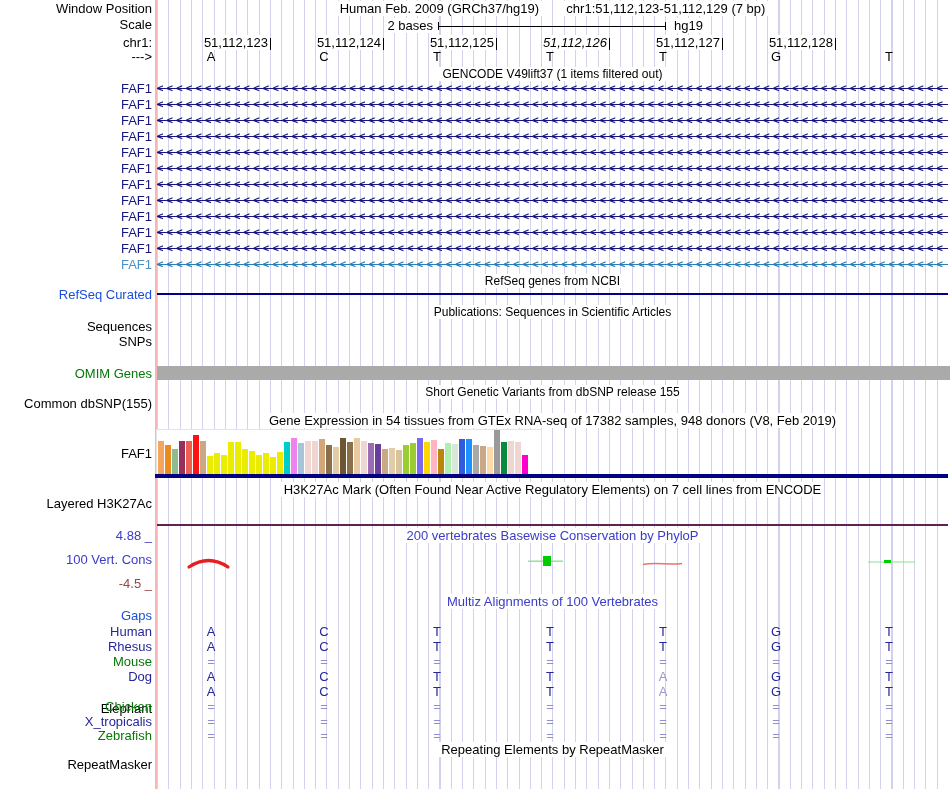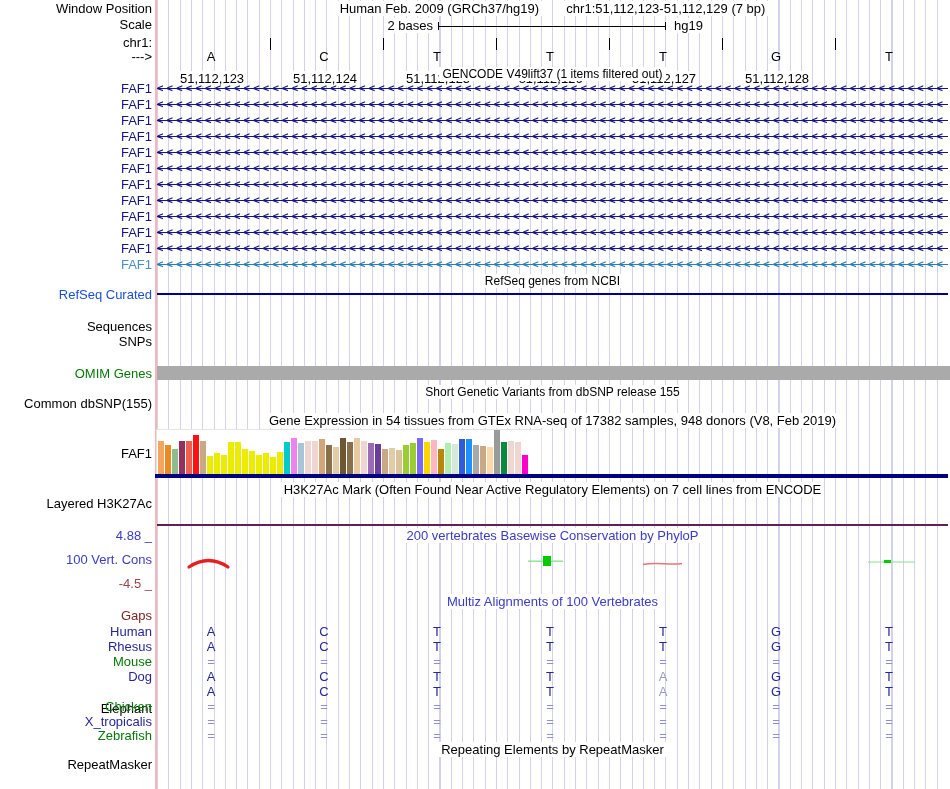--- a/index.html
+++ b/index.html
@@ -14,21 +14,21 @@
   .ttl-row span{background:#fff;padding:0 3px;}
   .sm{font-size:12px;}
   .green{color:#067806;}
   .blue{color:#3B3BC8;}
   .maroon-txt{color:#9B4444;}
   .hline{position:absolute;left:157px;width:791px;}
   .gene-row{position:absolute;left:157px;width:791px;height:16px;overflow:hidden;}
   .gene-arrows{position:absolute;left:0;top:0;width:100%;line-height:16px;font-size:11px;
                letter-spacing:3.2px;white-space:nowrap;font-weight:bold;}
   .gene-line{position:absolute;left:0;top:8px;width:100%;height:1px;}
-  .coord-num{position:absolute;width:90px;background:transparent;line-height:13px;margin-top:36px;}
+  .coord-num{position:absolute;text-align:right;width:90px;background:transparent;line-height:13px;}
   .coord-num b{font-weight:normal;background:#fff;padding:0 1px;}
   .tick{position:absolute;width:1px;height:12px;background:#000;}
   .base{position:absolute;transform:translateX(-50%);line-height:13px;}
   .aln{position:absolute;transform:translateX(-50%);line-height:13px;}
   #gtex-box{position:absolute;left:156px;top:429px;width:384px;height:45px;background:#fff;
             border:1px solid #E4E4E4;border-bottom:none;}
   .gtex-bar{position:absolute;bottom:0;width:6px;}
   #scale-line{position:absolute;top:26px;height:1px;background:#000;}
   .scale-tick{position:absolute;top:22px;width:1px;height:8px;background:#000;}
   svg.marks{position:absolute;left:0;top:0;pointer-events:none;}
@@ -146,20 +146,21 @@
       <div class="gene-row" style="top: 256px;">
         <div class="gene-line" style="background: rgb(43, 127, 180);"></div>
         <div class="gene-arrows" style="color: rgb(43, 127, 180);">&lt;&lt;&lt;&lt;&lt;&lt;&lt;&lt;&lt;&lt;&lt;&lt;&lt;&lt;&lt;&lt;&lt;&lt;&lt;&lt;&lt;&lt;&lt;&lt;&lt;&lt;&lt;&lt;&lt;&lt;&lt;&lt;&lt;&lt;&lt;&lt;&lt;&lt;&lt;&lt;&lt;&lt;&lt;&lt;&lt;&lt;&lt;&lt;&lt;&lt;&lt;&lt;&lt;&lt;&lt;&lt;&lt;&lt;&lt;&lt;&lt;&lt;&lt;&lt;&lt;&lt;&lt;&lt;&lt;&lt;&lt;&lt;&lt;&lt;&lt;&lt;&lt;&lt;&lt;&lt;&lt;&lt;</div>
       </div>
     </div>
 
   <div class="ttl-row" style="top:274px"><span class="sm">RefSeq genes from NCBI</span></div>
   <div class="lbl" style="top:288px;color:#1d4ed8">RefSeq Curated</div>
   <div class="hline" style="top:293px;height:2px;background:#00008B"></div>
 
+  <div class="ttl-row" style="top:305px"><span class="sm">Publications: Sequences in Scientific Articles</span></div>
   <div class="lbl" style="top:320px">Sequences</div>
   <div class="lbl" style="top:335px">SNPs</div>
 
   <div class="hline" style="top:366px;height:14px;background:#AAAAAA;width:793px"></div>
   <div class="lbl green" style="top:367px">OMIM Genes</div>
 
   <div class="ttl-row" style="top:385px"><span class="sm">Short Genetic Variants from dbSNP release 155</span></div>
   <div class="lbl" style="top:397px">Common dbSNP(155)</div>
 
   <div class="ttl-row" style="top:414px"><span>Gene Expression in 54 tissues from GTEx RNA-seq of 17382 samples, 948 donors (V8, Feb 2019)</span></div>
@@ -233,21 +234,21 @@
       <path d="M189,567 Q208.5,554 228,567" stroke="#E62020" stroke-width="3.2" fill="none" stroke-linecap="round"></path>
       <rect x="528" y="560.5" width="35" height="1.4" fill="#8FE08F"></rect>
       <rect x="543" y="556" width="8" height="10" fill="#00CC00"></rect>
       <path d="M643,564.5 C656,561.5 669,565.5 682,563.5" stroke="#E87474" stroke-width="1.6" fill="none"></path>
       <rect x="868" y="561.5" width="47" height="1" fill="#8FE08F"></rect>
       <rect x="884" y="560" width="7" height="3" fill="#00CC00"></rect>
     </svg>
 
   <div class="ttl-row" style="top:595px"><span class="blue">Multiz Alignments of 100 Vertebrates</span></div>
   <div id="multiz-rows">
-      <div class="lbl" style="top: 609px; color: #7f1d1d;">Gaps</div>
+      <div class="lbl" style="top: 609px; color: #1d4ed8;">Gaps</div>
       <div class="lbl" style="top: 625px; color: rgb(38, 38, 154);">Human</div>
       <div class="aln" style="left: 211px; top: 625px; color: rgb(38, 38, 154);">A</div>
       <div class="aln" style="left: 324px; top: 625px; color: rgb(38, 38, 154);">C</div>
       <div class="aln" style="left: 437px; top: 625px; color: rgb(38, 38, 154);">T</div>
       <div class="aln" style="left: 550px; top: 625px; color: rgb(38, 38, 154);">T</div>
       <div class="aln" style="left: 663px; top: 625px; color: rgb(38, 38, 154);">T</div>
       <div class="aln" style="left: 776px; top: 625px; color: rgb(38, 38, 154);">G</div>
       <div class="aln" style="left: 889px; top: 625px; color: rgb(38, 38, 154);">T</div>
       <div class="lbl" style="top: 640px; color: rgb(38, 38, 154);">Rhesus</div>
       <div class="aln" style="left: 211px; top: 640px; color: rgb(38, 38, 154);">A</div>

